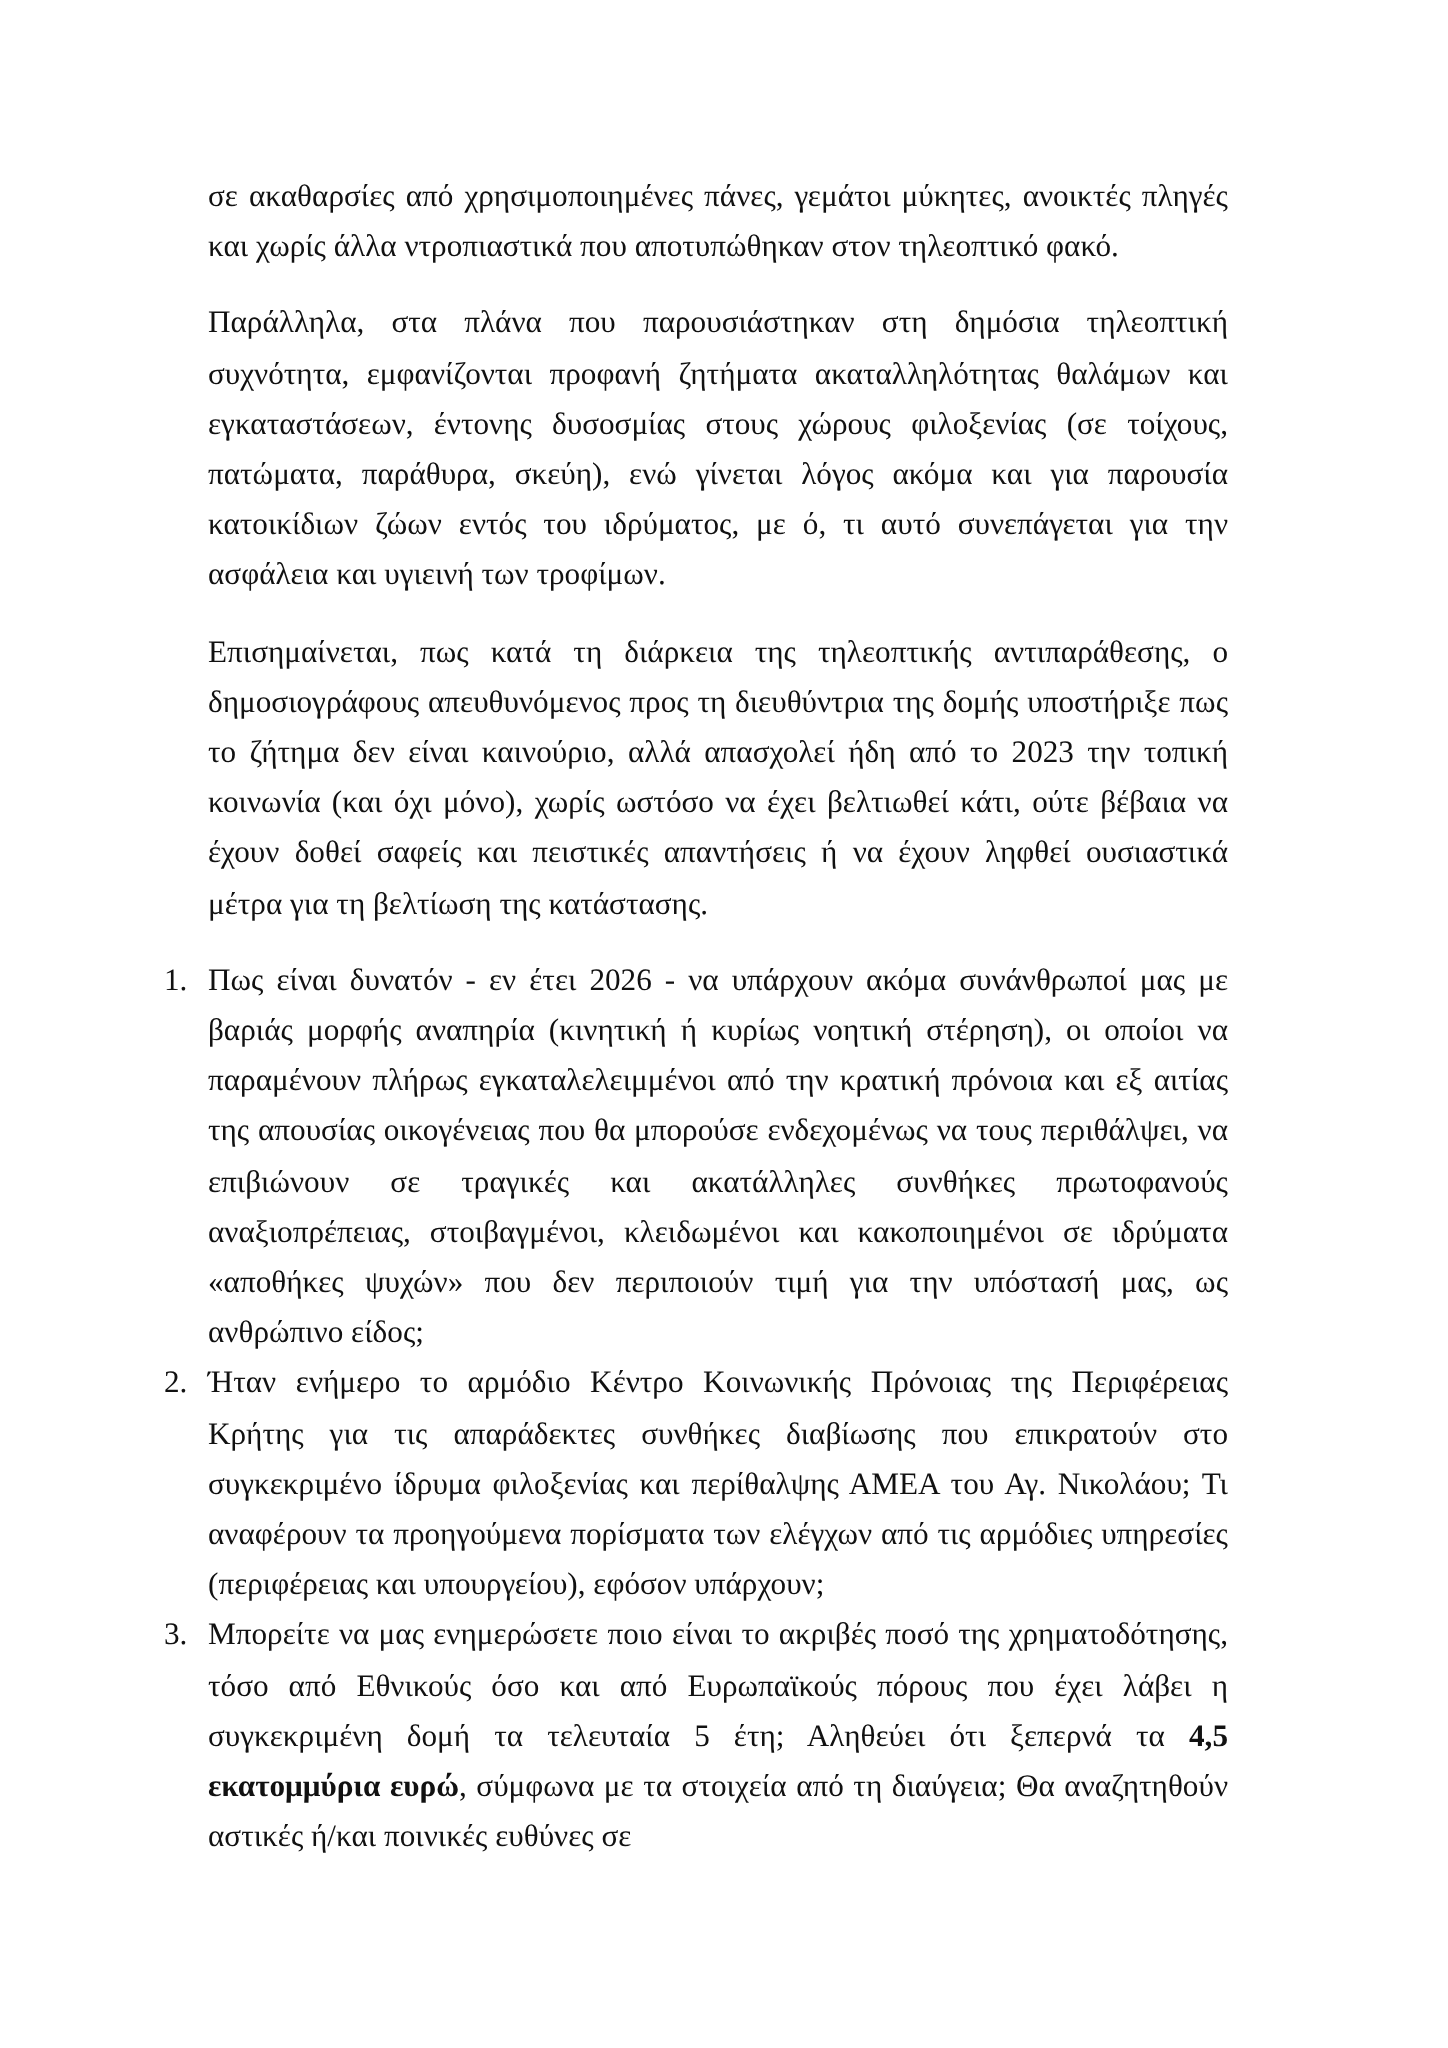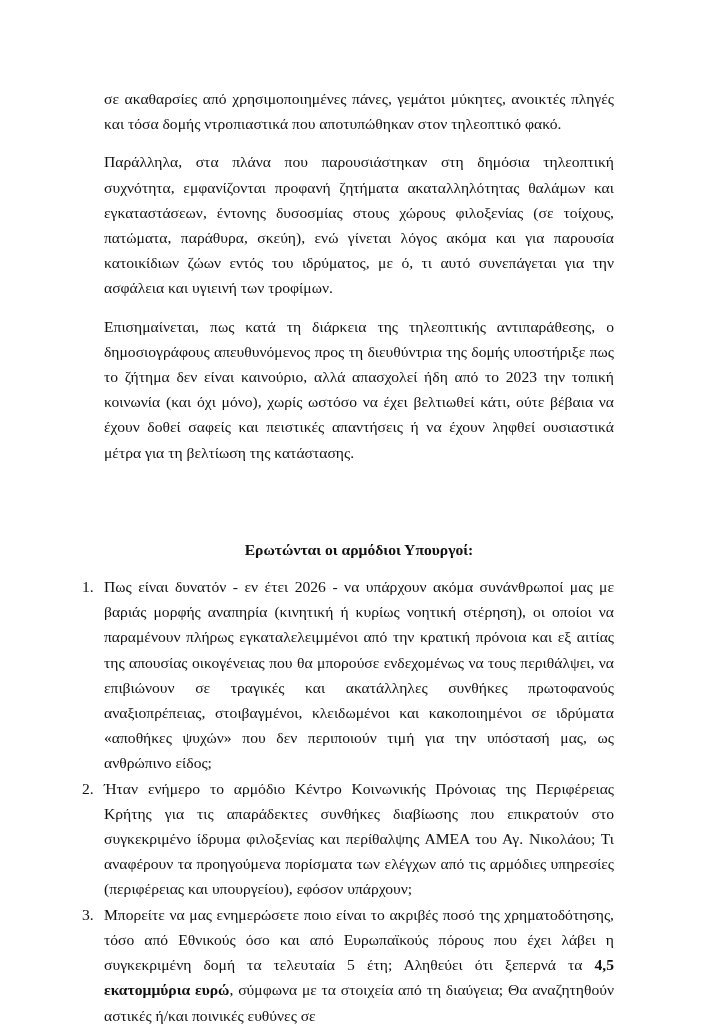--- a/index.html
+++ b/index.html
@@ -54,25 +54,24 @@
     }
     .b {
       font-weight: bold;
     }
   </style>
 </head>
 <body>
 
 <div class="page">
 
-  <p class="para">σε ακαθαρσίες από χρησιμοποιημένες πάνες, γεμάτοι μύκητες, ανοικτές πληγές και τόσα δομής ντροπιαστικά που αποτυπώθηκαν στον τηλεοπτικό φακό.</p>
+  <p class="para">σε ακαθαρσίες από χρησιμοποιημένες πάνες, γεμάτοι μύκητες, ανοικτές πληγές και χωρίς άλλα ντροπιαστικά που αποτυπώθηκαν στον τηλεοπτικό φακό.</p>
   <p class="para">Παράλληλα, στα πλάνα που παρουσιάστηκαν στη δημόσια τηλεοπτική συχνότητα, εμφανίζονται προφανή ζητήματα ακαταλληλότητας θαλάμων και εγκαταστάσεων, έντονης δυσοσμίας στους χώρους φιλοξενίας (σε τοίχους, πατώματα, παράθυρα, σκεύη), ενώ γίνεται λόγος ακόμα και για παρουσία κατοικίδιων ζώων εντός του ιδρύματος, με ό, τι αυτό συνεπάγεται για την ασφάλεια και υγιεινή των τροφίμων.</p>
   <p class="para">Επισημαίνεται, πως κατά τη διάρκεια της τηλεοπτικής αντιπαράθεσης, ο δημοσιογράφους απευθυνόμενος προς τη διευθύντρια της δομής υποστήριξε πως το ζήτημα δεν είναι καινούριο, αλλά απασχολεί ήδη από το 2023 την τοπική κοινωνία (και όχι μόνο), χωρίς ωστόσο να έχει βελτιωθεί κάτι, ούτε βέβαια να έχουν δοθεί σαφείς και πειστικές απαντήσεις ή να έχουν ληφθεί ουσιαστικά μέτρα για τη βελτίωση της κατάστασης.</p>
 
-  <div class="heading">Ερωτώνται οι αρμόδιοι Υπουργοί:</div>
 
   <ol class="questions">
     <li>
       <span class="num">1.</span>
       <span>Πως είναι δυνατόν - εν έτει 2026 - να υπάρχουν ακόμα συνάνθρωποί μας με βαριάς μορφής αναπηρία (κινητική ή κυρίως νοητική στέρηση), οι οποίοι να παραμένουν πλήρως εγκαταλελειμμένοι από την κρατική πρόνοια και εξ αιτίας της απουσίας οικογένειας που θα μπορούσε ενδεχομένως να τους περιθάλψει, να επιβιώνουν σε τραγικές και ακατάλληλες συνθήκες πρωτοφανούς αναξιοπρέπειας, </span><span class="u">στοιβαγμένοι, κλειδωμένοι και κακοποιημένοι</span><span> σε ιδρύματα «αποθήκες ψυχών» που δεν περιποιούν τιμή για την υπόστασή μας, ως ανθρώπινο είδος;</span>
     </li>
     <li>
       <span class="num">2.</span>
       <span>Ήταν ενήμερο το αρμόδιο Κέντρο Κοινωνικής Πρόνοιας της Περιφέρειας Κρήτης για τις απαράδεκτες συνθήκες διαβίωσης που επικρατούν στο συγκεκριμένο ίδρυμα φιλοξενίας και περίθαλψης ΑΜΕΑ του Αγ. Νικολάου; Τι αναφέρουν τα προηγούμενα πορίσματα των ελέγχων από τις αρμόδιες υπηρεσίες (περιφέρειας και υπουργείου), εφόσον υπάρχουν;</span>
     </li>

